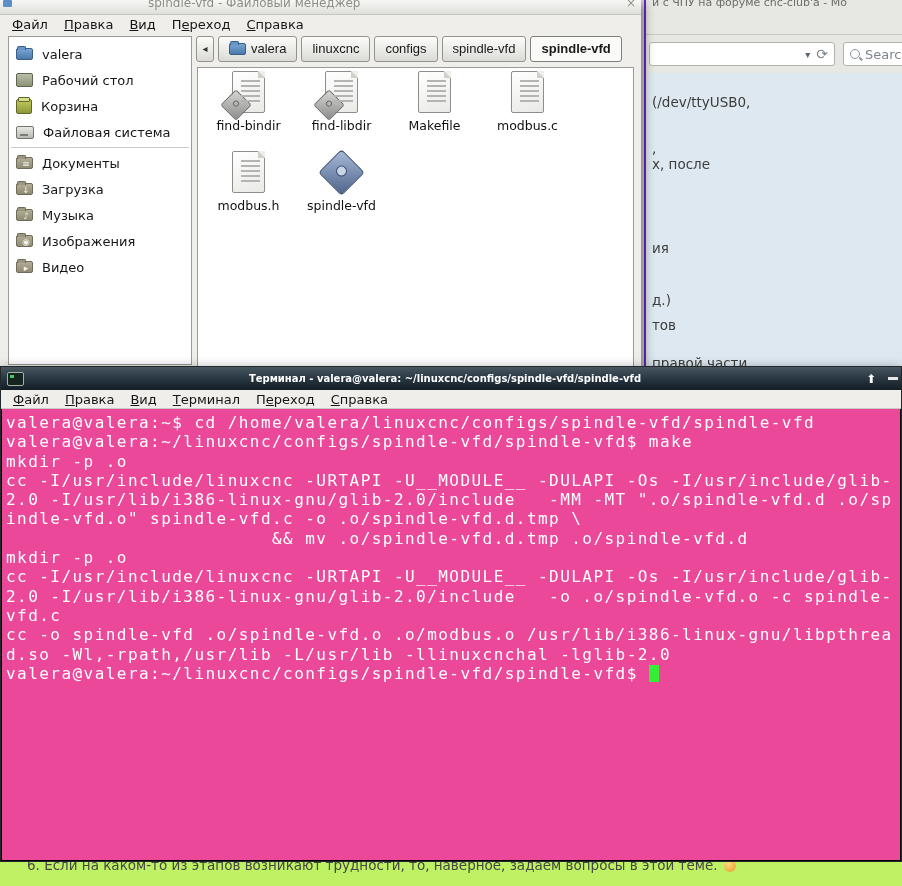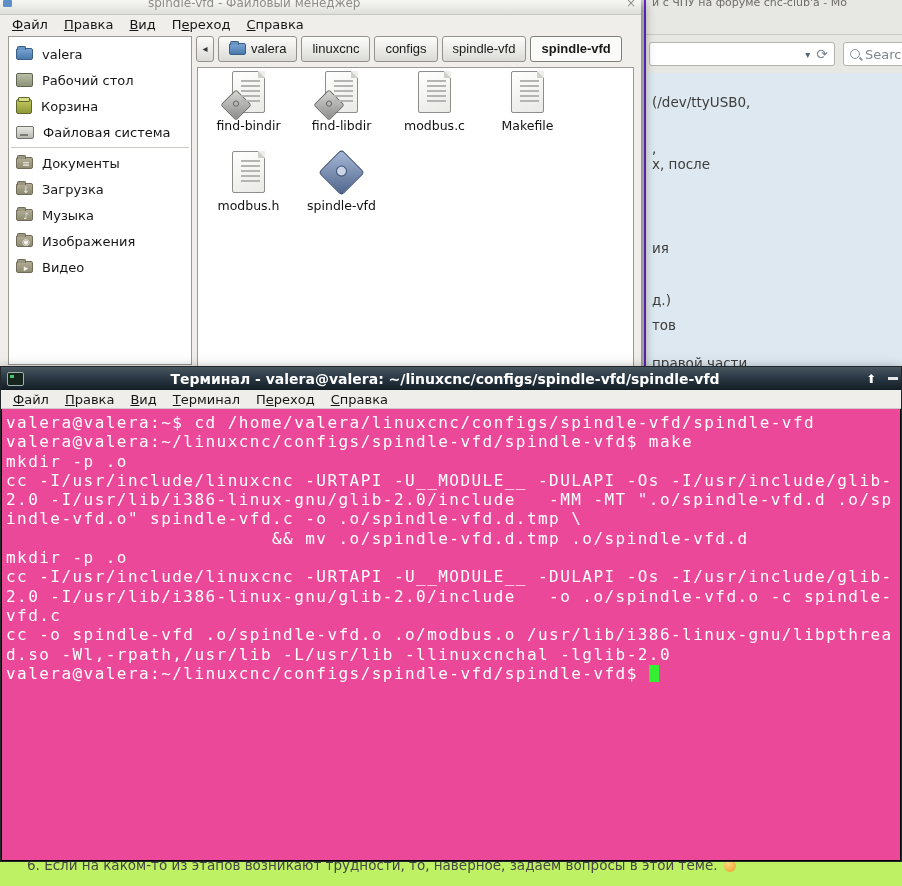--- a/index.html
+++ b/index.html
@@ -102,21 +102,21 @@
                background:#c9d4e6;border:1px solid #3c4f72;box-sizing:border-box;}
 
   
   .term{position:absolute;left:0;top:366px;width:902px;height:496px;box-sizing:border-box;
         border:1px solid #23282c;box-shadow:0 4px 12px rgba(0,0,0,.55);background:#000;}
   .term-titlebar{height:23px;display:flex;align-items:center;color:#fff;
                  background:linear-gradient(#48565f 0%,#2b3a45 45%,#131d25 100%);}
   .term-icon{width:15px;height:12px;margin-left:6px;background:#15241d;border:1px solid #9fb3a6;
              border-radius:2px;position:relative;flex:none;}
   .term-icon::after{content:"";position:absolute;left:2px;top:2px;width:4px;height:3px;background:#46c86a;}
-  .term-title{flex:1;text-align:center;font-weight:bold;font-size:14px;white-space:nowrap;overflow:hidden;}
+  .term-title{flex:1;text-align:center;font-weight:bold;font-size:10px;white-space:nowrap;overflow:hidden;}
   .term-btn{color:#fff;font-size:12px;margin-right:12px;}
   .term-min{width:10px;height:3px;background:#e8e8e8;margin-right:3px;flex:none;}
   .term-menubar{height:18px;background:#efeeeb;display:flex;align-items:center;padding-left:4px;
                 font-size:13px;border-bottom:1px solid #cacac6;color:#161616;}
   .term-screen{position:absolute;left:1px;right:1px;top:42px;bottom:1px;margin:0;background:#ec4899;
                padding:4px 0 0 4px;overflow:hidden;color:#fff;white-space:pre;
                font-family:"DejaVu Sans Mono",monospace;font-size:16px;line-height:19.3px;letter-spacing:1.45px;}
   .cursor{display:inline-block;width:10px;height:17px;vertical-align:-3px;}
 </style>
 </head>
@@ -244,27 +244,27 @@
             <span class="doc">
               <span class="gear-sm"></span>
             </span>
           </div>
           <div class="flabel">find-libdir</div>
         </div>
         <div class="fcell">
           <div class="fico">
             <span class="doc"></span>
           </div>
+          <div class="flabel">Makefile</div>
+        </div>
+        <div class="fcell">
+          <div class="fico">
+            <span class="doc"></span>
+          </div>
           <div class="flabel">modbus.c</div>
-        </div>
-        <div class="fcell">
-          <div class="fico">
-            <span class="doc"></span>
-          </div>
-          <div class="flabel">Makefile</div>
         </div>
         <div class="fcell">
           <div class="fico">
             <span class="doc"></span>
           </div>
           <div class="flabel">modbus.h</div>
         </div>
         <div class="fcell">
           <div class="fico">
             <span class="exec"></span>

